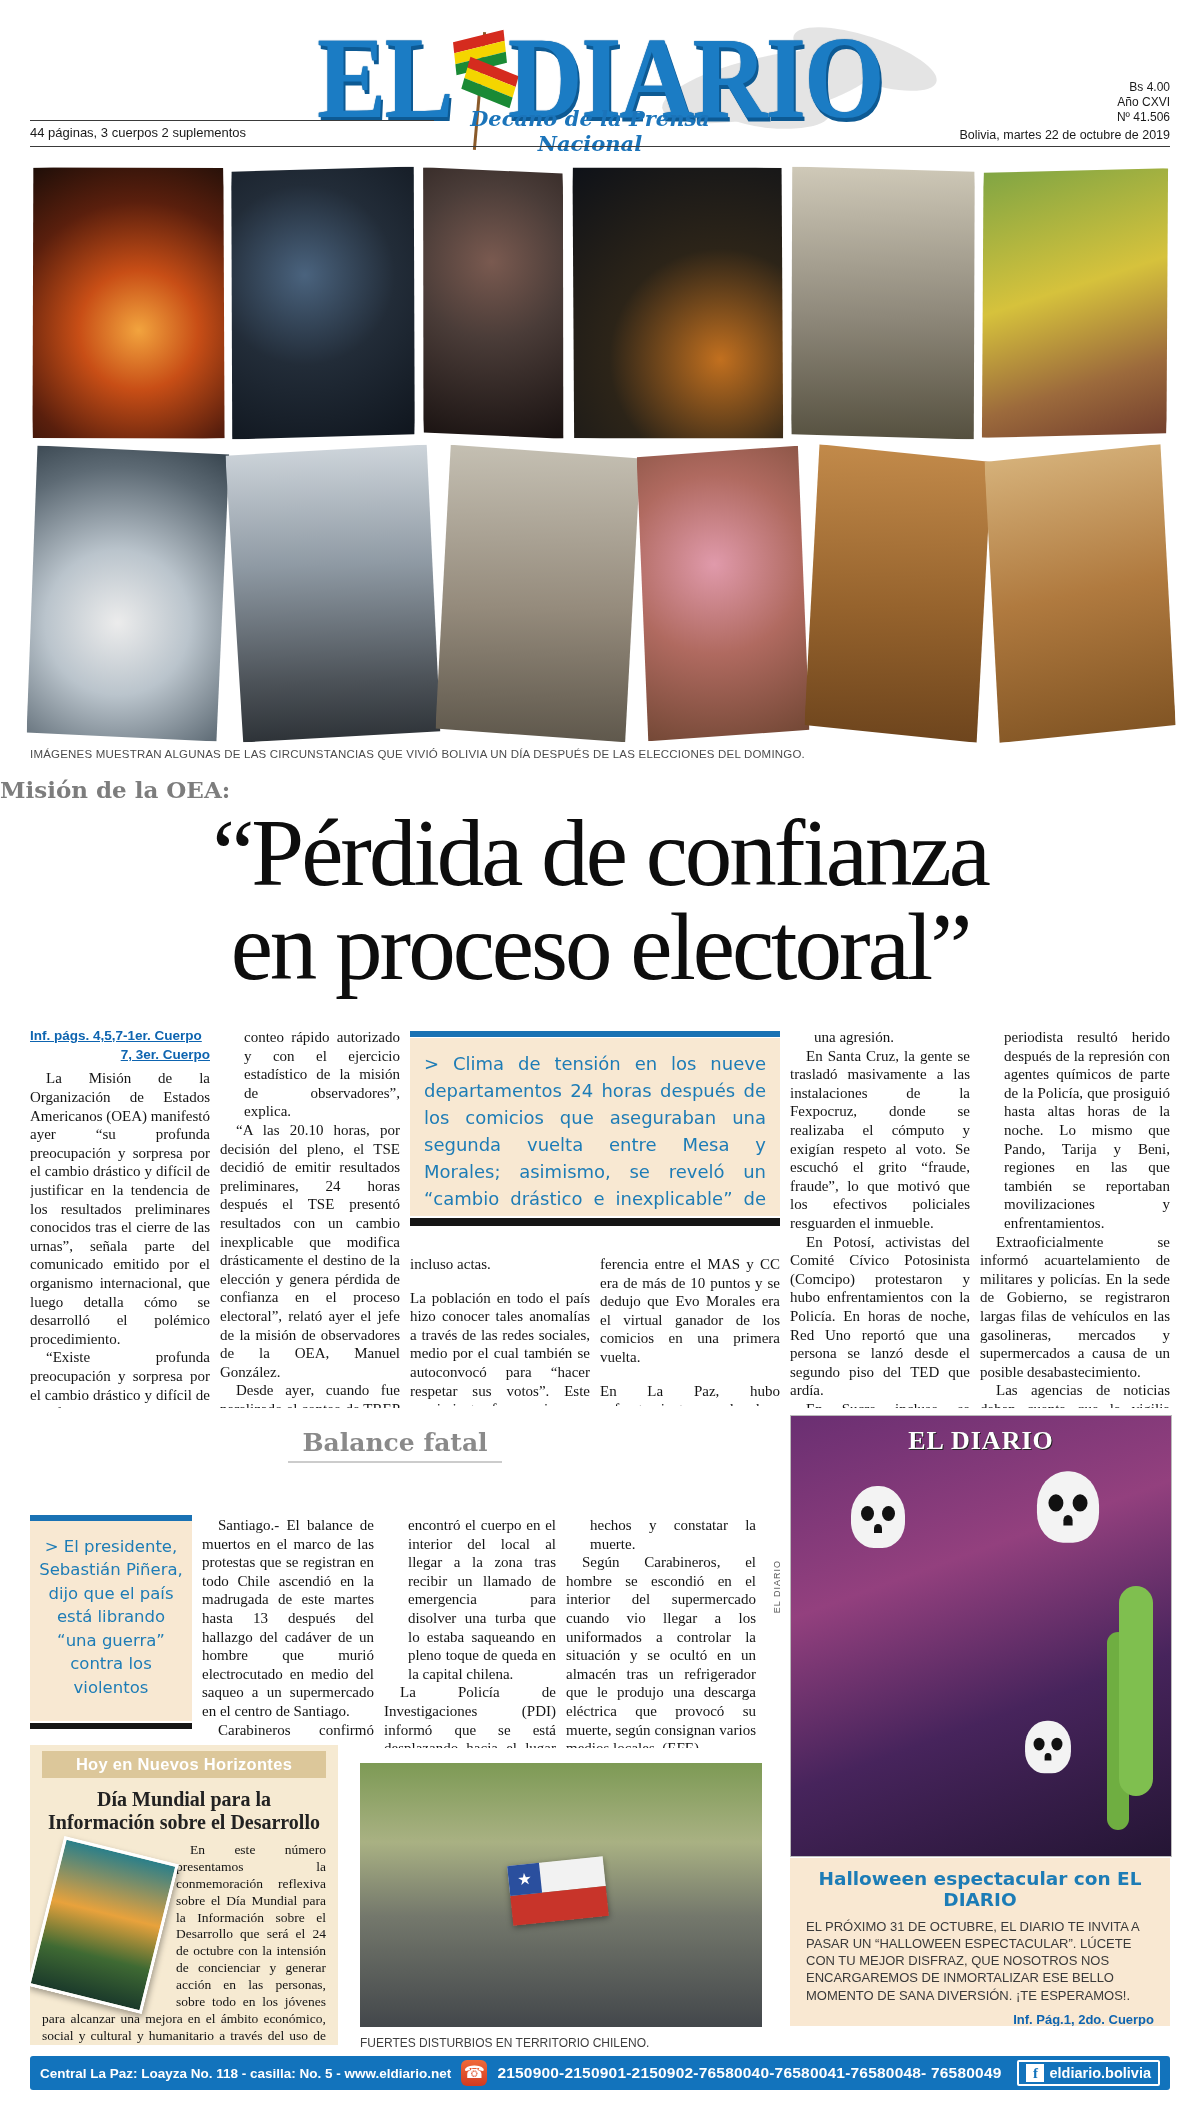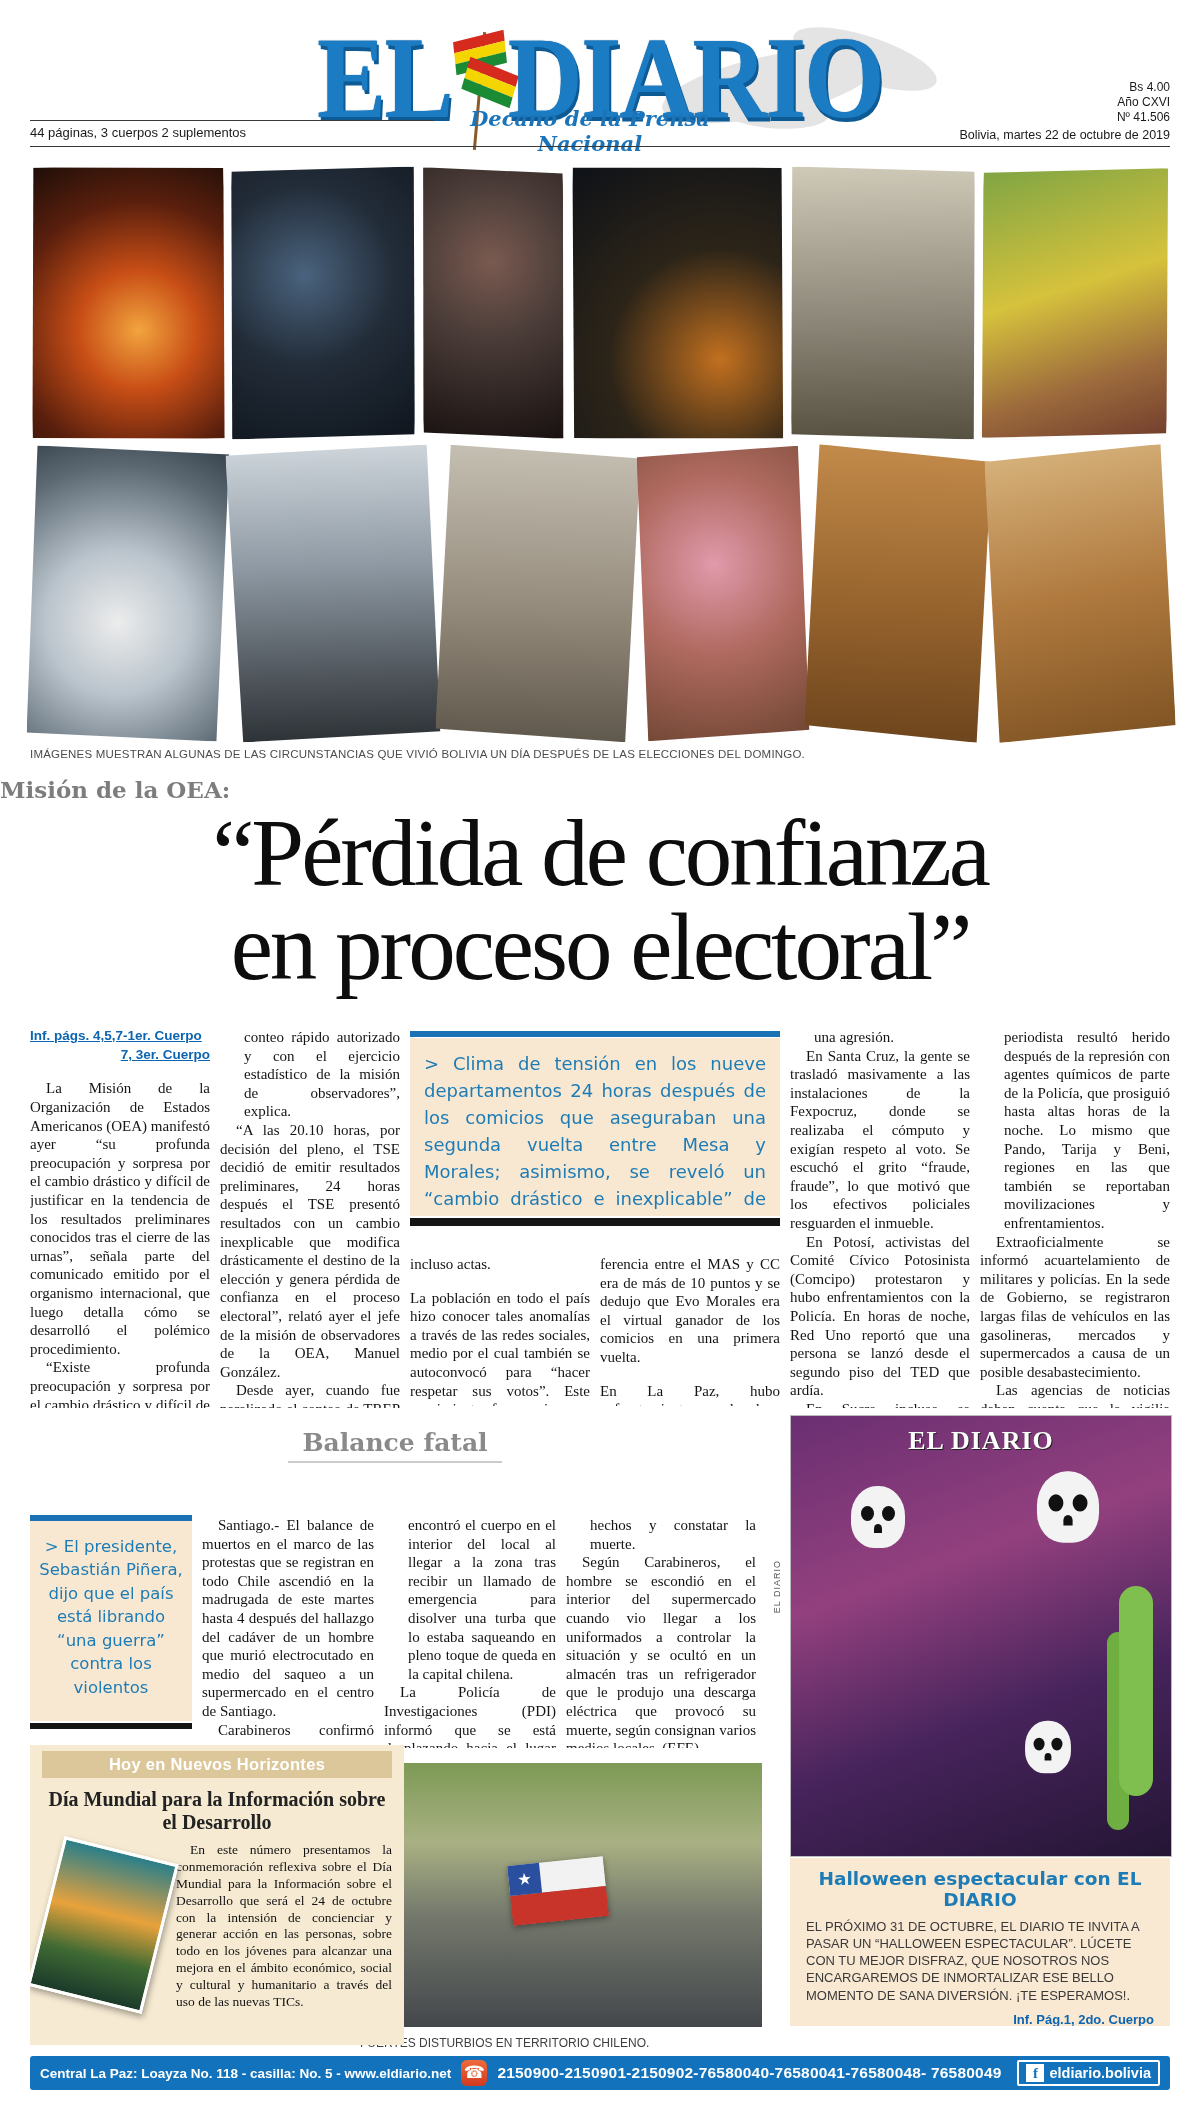--- a/index.html
+++ b/index.html
@@ -44,21 +44,21 @@
     font-family:"DejaVu Serif",serif;font-weight:bold;color:#7d7d7d;}
   .oea-kicker{top:776px;font-size:23px;}
   .oea-head{position:absolute;left:0;top:806px;width:1200px;text-align:center;
     font-size:95px;line-height:.99;letter-spacing:-3px;color:#0d0d0d;font-weight:400;}
   .col{position:absolute;top:1028px;width:180px;height:380px;overflow:hidden;
     font-size:15px;line-height:1.24;text-align:justify;hyphens:auto;}
   .col p,.ccol p{margin:0;text-indent:16px;}
   .col p.cont,.ccol p.cont{text-indent:0;margin-left:24px;}
   .reflink{display:block;font-family:"Liberation Sans",sans-serif;font-weight:bold;font-size:13.5px;
     color:#0d64b0;text-decoration:underline;text-indent:0;margin-bottom:2px;}
-  .reflink.r2{text-align:right;margin-bottom:16px;}
+  .reflink.r2{text-align:right;margin-bottom:6px;}
   .bar{position:absolute;}
   .hl-box{position:absolute;left:410px;top:1038px;width:370px;height:178px;overflow:hidden;
     background:#f8e8d2;box-sizing:border-box;padding:12px 14px;
     font-family:"DejaVu Sans",sans-serif;font-size:18px;line-height:1.5;color:#1d7cb6;
     text-align:justify;text-align-last:center;}
   .colb{position:absolute;top:1240px;width:180px;height:166px;overflow:hidden;
     font-size:15px;line-height:1.24;text-align:justify;hyphens:auto;}
 
   
   .chile-kicker{top:1428px;left:30px;width:730px;position:absolute;text-align:center;
@@ -75,21 +75,21 @@
     background:linear-gradient(180deg,#7d9a55 0%,#a9b183 30%,#74786c 58%,#43474b 100%);overflow:hidden;}
   .chile-flag{position:absolute;left:150px;top:98px;width:96px;height:60px;box-shadow:0 2px 6px rgba(0,0,0,.4);transform:rotate(-6deg);}
   .chile-flag .white{position:absolute;left:0;top:0;width:96px;height:30px;background:#f2f2f2;}
   .chile-flag .red{position:absolute;left:0;top:30px;width:96px;height:30px;background:#c8342a;}
   .chile-flag .blue{position:absolute;left:0;top:0;width:32px;height:30px;background:#2a4f9e;color:#fff;
      font-size:16px;line-height:30px;text-align:center;font-family:"DejaVu Sans",sans-serif;}
   .chile-caption{position:absolute;left:360px;top:2036px;font-family:"Liberation Sans",sans-serif;
     font-size:12px;color:#3f3f3f;}
 
   
-  .horiz{position:absolute;left:30px;top:1745px;width:374px;height:300px;background:#f6ead2;
+  .horiz{position:absolute;left:30px;top:1745px;width:308px;height:300px;background:#f6ead2;
     box-sizing:border-box;padding:6px 12px;overflow:hidden;}
   .horiz-header{background:#dcc79a;color:#ffffff;text-align:center;font-family:"Liberation Sans",sans-serif;
     font-weight:bold;font-size:16.5px;padding:4px 0;letter-spacing:.3px;}
   .horiz-title{text-align:center;font-size:20px;line-height:1.15;font-weight:bold;color:#222;margin:10px 0 8px;}
   .horiz-body{font-size:13.5px;line-height:1.25;text-align:justify;hyphens:auto;}
   .horiz-body p{margin:0 0 2px;text-indent:14px;}
   .mag-cover{float:left;width:112px;height:148px;margin:6px 14px 4px 2px;transform:rotate(14deg);
     border:3px solid #fff;box-shadow:2px 3px 6px rgba(0,0,0,.35);
     background:linear-gradient(180deg,#2a7f8a 0%,#e8a23c 42%,#3f6a33 72%,#1b3a2b 100%);}
 
@@ -231,21 +231,21 @@
     <p>Las agencias de noticias daban cuenta que la vigilia seguía hasta el cierre de la presente edición; mientras que el conteo de TREP se paralizó por varias horas y retornó de manera muy lenta, pero sin variar el resultado en favor del MAS.</p>
   </div>
 
   <div class="chile-kicker"><span>Balance fatal</span></div>
 
   <div class="bar" style="left:30px;top:1515px;width:162px;height:6px;background:#1a72b4;"></div>
   <div class="callout">&gt; El presidente, Sebastián Piñera, dijo que el país está librando “una guerra” contra los violentos</div>
   <div class="bar" style="left:30px;top:1723px;width:162px;height:6px;background:#151515;"></div>
 
   <div class="ccol" style="left:202px;">
-    <p>Santiago.- El balance de muertos en el marco de las protestas que se registran en todo Chile ascendió en la madrugada de este martes hasta 4 después del hallazgo del cadáver de un hombre que murió electrocutado en medio del saqueo a un supermercado en el centro de Santiago.</p>
+    <p>Santiago.- El balance de muertos en el marco de las protestas que se registran en todo Chile ascendió en la madrugada de este martes hasta 13 después del hallazgo del cadáver de un hombre que murió electrocutado en medio del saqueo a un supermercado en el centro de Santiago.</p>
     <p>Carabineros confirmó que</p>
   </div>
   <div class="ccol" style="left:384px;">
     <p class="cont">encontró el cuerpo en el interior del local al llegar a la zona tras recibir un llamado de emergencia para disolver una turba que lo estaba saqueando en pleno toque de queda en la capital chilena.</p>
     <p>La Policía de Investigaciones (PDI) informó que se está desplazando hacia el lugar para indagar cómo sucedieron los</p>
   </div>
   <div class="ccol" style="left:566px;width:190px;">
     <p class="cont">hechos y constatar la muerte.</p>
     <p>Según Carabineros, el hombre se escondió en el interior del supermercado cuando vio llegar a los uniformados a controlar la situación y se ocultó en un almacén tras un refrigerador que le produjo una descarga eléctrica que provocó su muerte, según consignan varios medios locales. (EFE)</p>
   </div>

